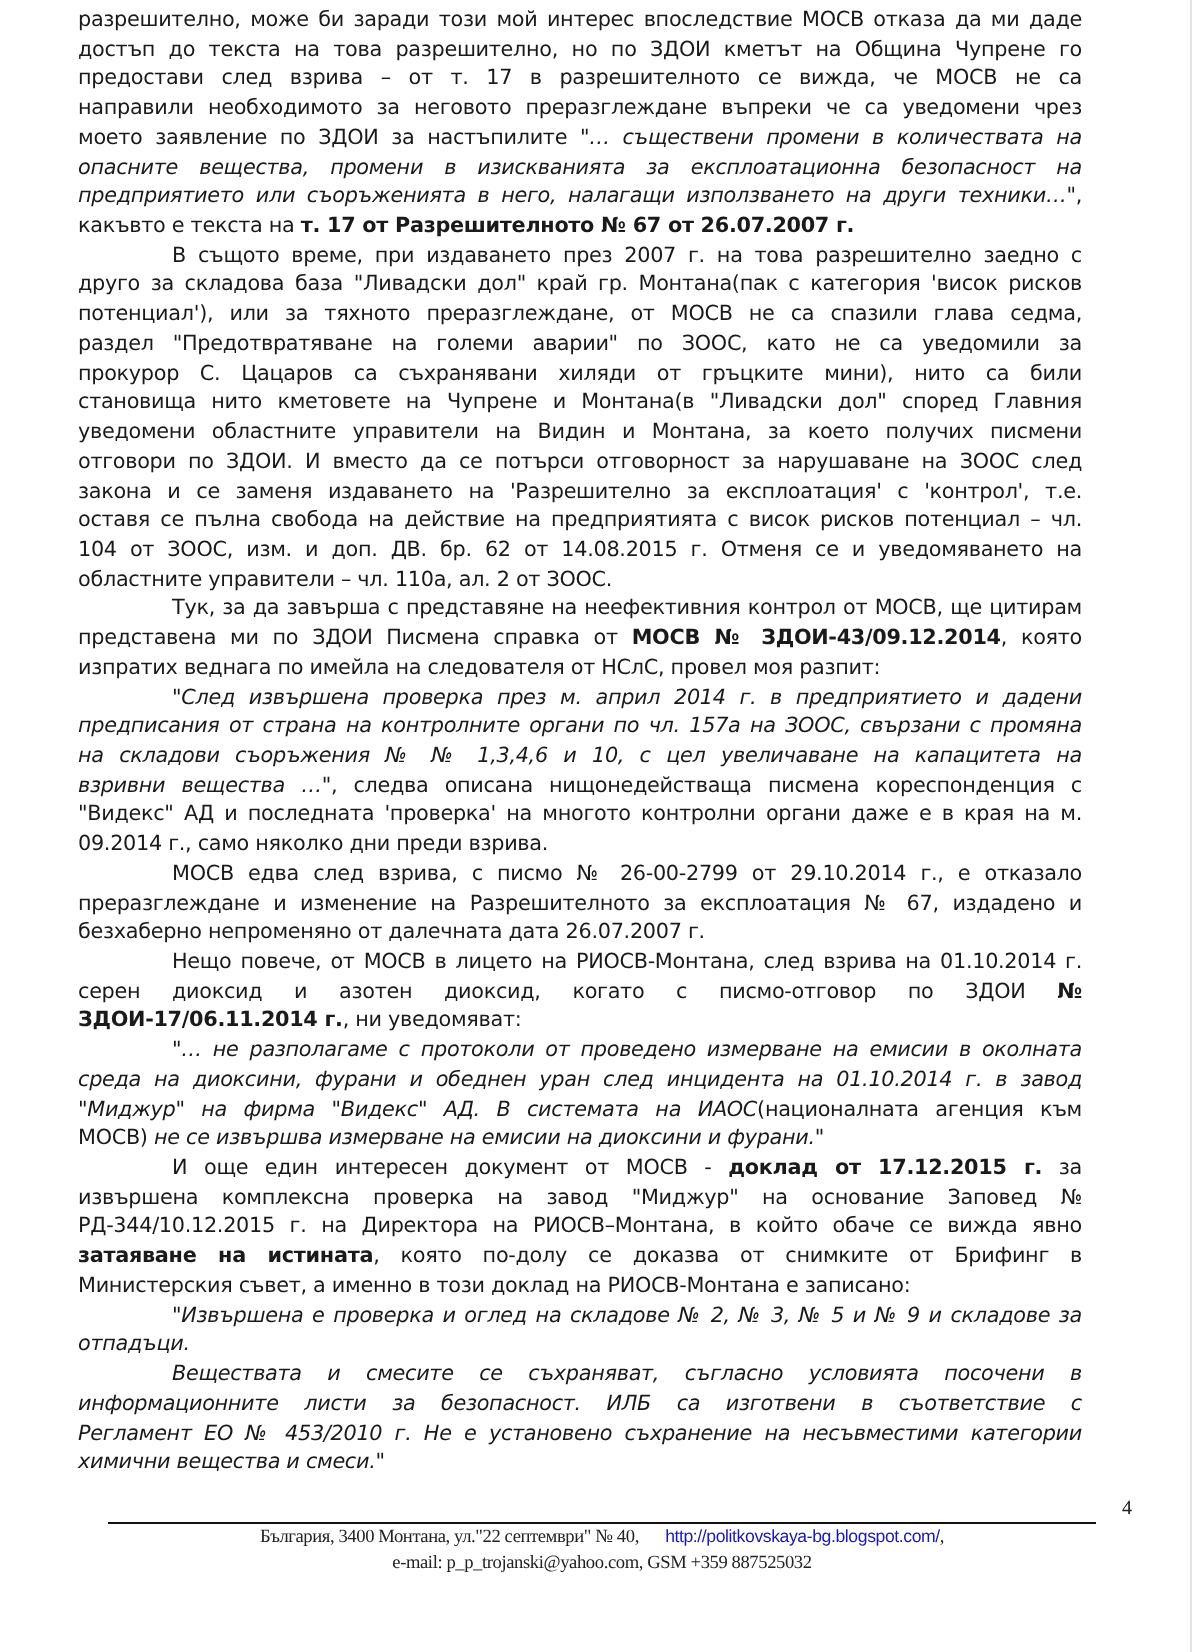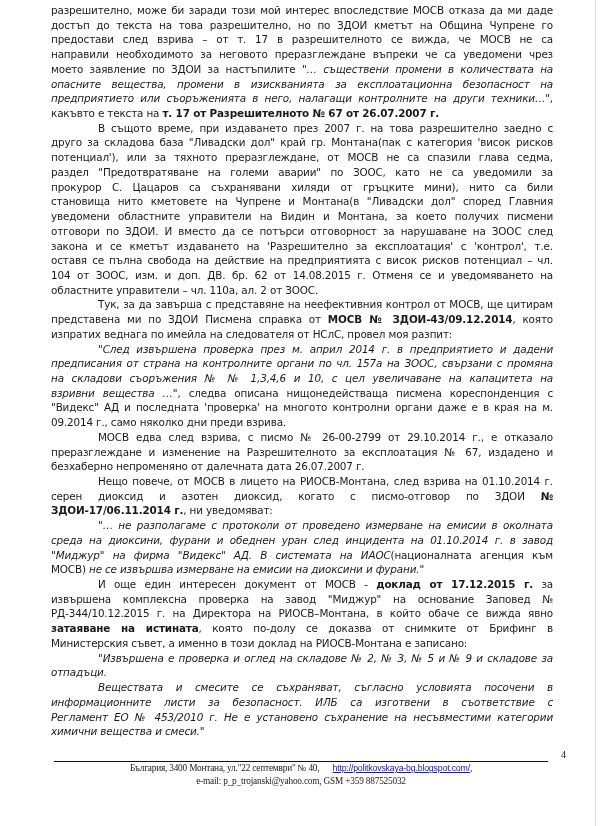--- a/index.html
+++ b/index.html
@@ -2,60 +2,60 @@
 <html><head>
 <meta charset="utf-8">
 <style>
   html, body { margin: 0; padding: 0; }
   body {
     width: 600px; height: 826px; background: #ffffff; position: relative; overflow: hidden;
     font-family: "DejaVu Sans", sans-serif; color: #1a1a1a;
   }
   .page-edge { position: absolute; top: 0; right: 4px; width: 1px; height: 826px; background: #e4e4e4; }
   .body-text {
-    position: absolute; left: 51px; top: 3px; width: 502px;
+    position: absolute; left: 39px; top: 3px; width: 502px;
     font-size: 10.4px; line-height: 14.73px; letter-spacing: -0.15px;
   }
   .line { display: block; white-space: nowrap; height: 14.73px; text-align: justify; text-align-last: justify; }
   .line.last { text-align-last: left; }
   .indent { padding-left: 47px; }
   .it { font-style: italic; }
   .b { font-weight: bold; }
   .u { text-decoration-thickness: 1.5px; }
   .footer-rule { position: absolute; left: 54px; top: 761px; width: 494px; height: 1px; background: #111; }
   .page-num { position: absolute; left: 561px; top: 749px; font-family: "Liberation Serif", serif; font-size: 10px; color: #222; }
   .footer {
     position: absolute; left: 54px; width: 494px; top: 762px; text-align: center;
     font-family: "Liberation Serif", serif; font-size: 9.3px; line-height: 12.5px; color: #222; letter-spacing: -0.2px;
   }
-  .footer a { color: #1a1aa6; text-decoration: underline; font-family: "Liberation Sans", sans-serif; font-size: 8.8px; padding-left: 11px; }
+  .footer a { color: #1a1aa6; font-family: "Liberation Sans", sans-serif; font-size: 8.8px; padding-left: 11px; }
 </style>
 </head>
 <body>
 
 <div class="page-edge"></div>
 
 <div class="body-text" id="body-text">
     <div class="line"><span>разрешително, може би заради този мой интерес впоследствие МОСВ отказа да ми даде</span></div>
     <div class="line"><span>достъп до текста на това разрешително, но по ЗДОИ кметът на Община Чупрене го</span></div>
     <div class="line"><span>предостави след взрива – от т. 17 в разрешителното се вижда, че МОСВ не са</span></div>
     <div class="line"><span>направили необходимото за неговото преразглеждане въпреки че са уведомени чрез</span></div>
     <div class="line"><span>моето заявление по ЗДОИ за настъпилите "</span><span class="it">… съществени промени в количествата на</span></div>
     <div class="line"><span class="it">опасните вещества, промени в изискванията за експлоатационна безопасност на</span></div>
-    <div class="line"><span class="it">предприятието или съоръженията в него, налагащи контролните на други техники…</span><span>",</span></div>
+    <div class="line"><span class="it">предприятието или съоръженията в него, налагащи използването на други техники…</span><span>",</span></div>
     <div class="line last"><span>какъвто е текста на </span><span class="b">т. 17 от Разрешителното № 67 от 26.07.2007 г.</span></div>
     <div class="line indent"><span>В същото време, при издаването през 2007 г. на това разрешително заедно с</span></div>
     <div class="line"><span>друго за складова база "Ливадски дол" край гр. Монтана(пак с категория 'висок рисков</span></div>
     <div class="line"><span>потенциал'), или за тяхното преразглеждане, от МОСВ не са спазили глава седма,</span></div>
     <div class="line"><span>раздел "Предотвратяване на големи аварии" по ЗООС, като не са уведомили за</span></div>
     <div class="line"><span>прокурор С. Цацаров са съхранявани хиляди от гръцките мини), нито са били</span></div>
     <div class="line"><span>становища нито кметовете на Чупрене и Монтана(в "Ливадски дол" според Главния</span></div>
     <div class="line"><span>уведомени областните управители на Видин и Монтана, за което получих писмени</span></div>
     <div class="line"><span>отговори по ЗДОИ. И вместо да се потърси отговорност за нарушаване на ЗООС след</span></div>
-    <div class="line"><span>закона и се кметът издаването на 'Разрешително за експлоатация' с 'контрол', т.е.</span></div>
+    <div class="line"><span>закона и се заменя издаването на 'Разрешително за експлоатация' с 'контрол', т.е.</span></div>
     <div class="line"><span>оставя се пълна свобода на действие на предприятията с висок рисков потенциал – чл.</span></div>
     <div class="line"><span>104 от ЗООС, изм. и доп. ДВ. бр. 62 от 14.08.2015 г. Отменя се и уведомяването на</span></div>
     <div class="line last"><span>областните управители – чл. 110а, ал. 2 от ЗООС.</span></div>
     <div class="line indent"><span>Тук, за да завърша с представяне на неефективния контрол от МОСВ, ще цитирам</span></div>
     <div class="line"><span>представена ми по ЗДОИ Писмена справка от </span><span class="b">МОСВ № ЗДОИ-43/09.12.2014</span><span>, която</span></div>
     <div class="line last"><span>изпратих веднага по имейла на следователя от НСлС, провел моя разпит:</span></div>
     <div class="line indent"><span class="it">"След извършена проверка през м. април 2014 г. в предприятието и дадени</span></div>
     <div class="line"><span class="it">предписания от страна на контролните органи по чл. 157а на ЗООС, свързани с промяна</span></div>
     <div class="line"><span class="it">на складови съоръжения № № 1,3,4,6 и 10, с цел увеличаване на капацитета на</span></div>
     <div class="line"><span class="it">взривни вещества …</span><span>", следва описана нищонедействаща писмена кореспонденция с</span></div>

